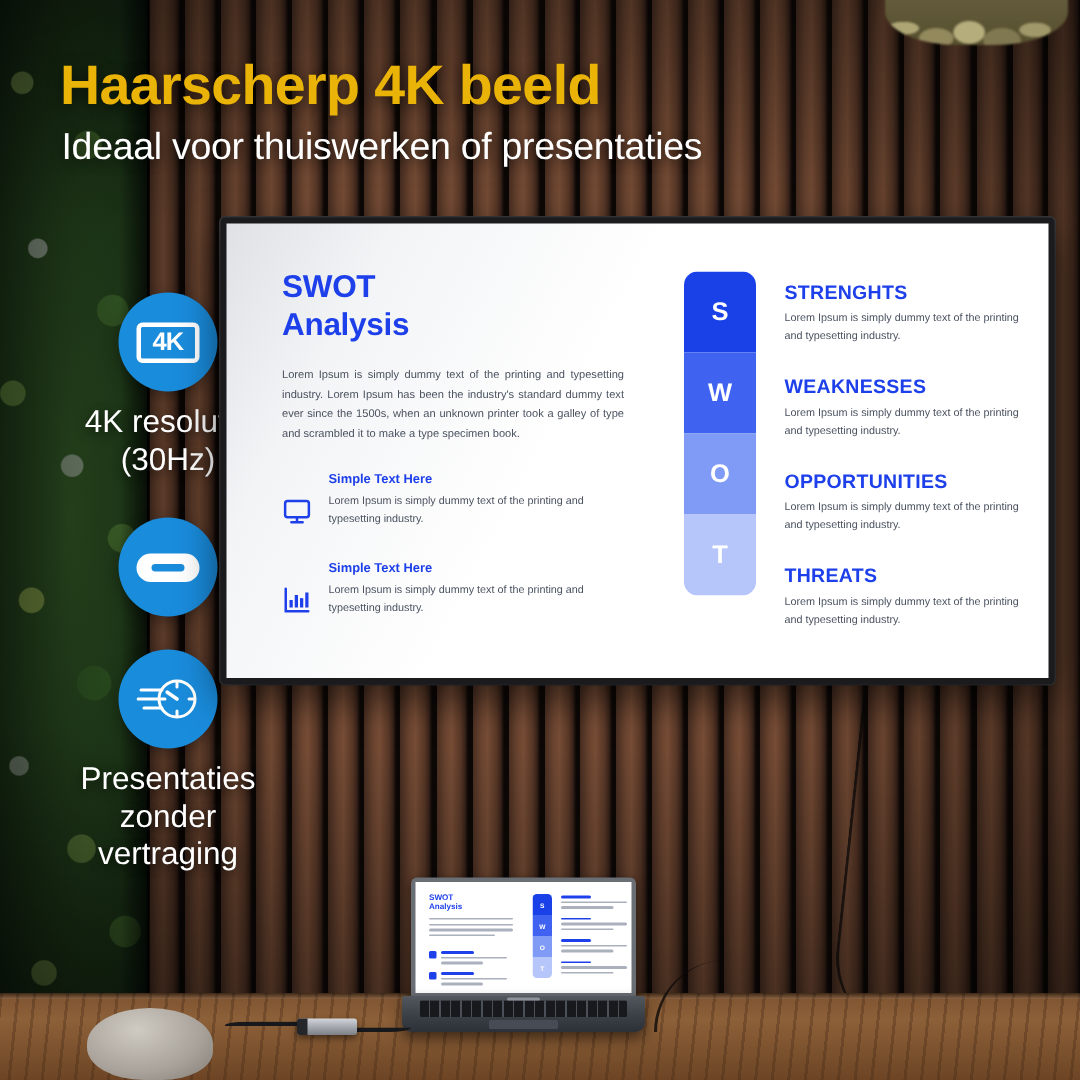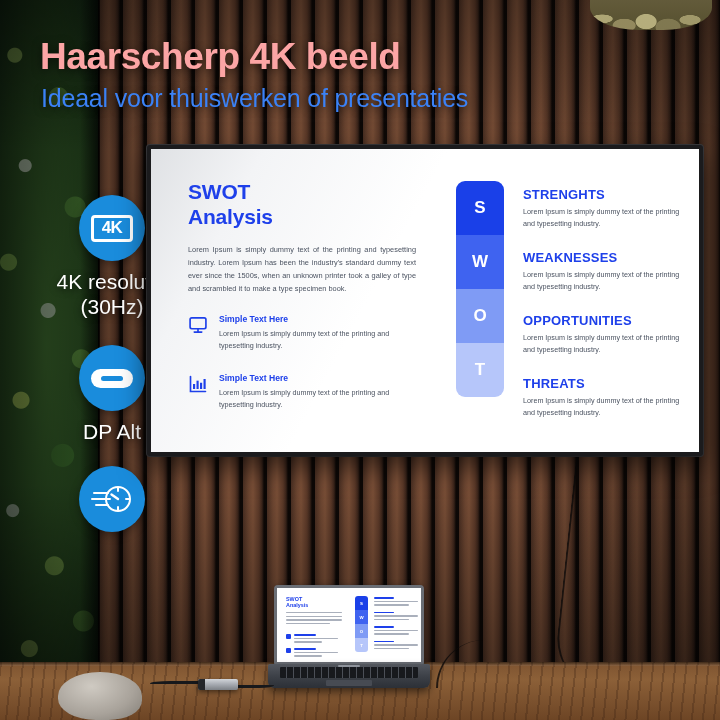--- a/index.html
+++ b/index.html
@@ -70,26 +70,26 @@
       radial-gradient(ellipse at 64% 95%, rgba(130,122,82,.95) 0 12px, transparent 13px),
       radial-gradient(ellipse at 82% 82%, rgba(168,160,112,.9) 0 10px, transparent 11px),
       linear-gradient(to bottom, #6e6444 0%, #56502f 100%);
     border-radius: 0 0 40% 40%;
     filter: blur(0.6px);
   }
 
   
   .headline {
     position: absolute; left: 40px; top: 36px;
-    color: #fca5a5; font-size: 37px; font-weight: 700; letter-spacing: -.4px;
+    color: #eab308; font-size: 37px; font-weight: 700; letter-spacing: -.4px;
     text-shadow: 0 2px 10px rgba(0,0,0,.55);
   }
   .subhead {
     position: absolute; left: 41px; top: 84px;
-    color: #3b82f6; font-size: 25px; font-weight: 400; letter-spacing: -.2px;
+    color: #ffffff; font-size: 25px; font-weight: 400; letter-spacing: -.2px;
     text-shadow: 0 2px 8px rgba(0,0,0,.5);
   }
 
   
   .features { position: absolute; left: 12px; top: 195px; width: 200px; }
   .feature { text-align: center; margin-bottom: 10px; }
   .fcircle {
     width: 66px; height: 66px; border-radius: 50%;
     background: #1a8cdc; margin: 0 auto 8px auto;
     display: flex; align-items: center; justify-content: center;
@@ -139,21 +139,21 @@
   .slide { position: absolute; inset: 0; }
   .s-title {
     position: absolute; left: 37px; top: 30px;
     color: #1e40ea; font-size: 21px; font-weight: 700; line-height: 25px;
     letter-spacing: -.2px;
   }
   .s-body {
     position: absolute; left: 37px; top: 94px; width: 228px;
     color: #4a5260; font-size: 7.4px; line-height: 13px; text-align: justify;
   }
-  .tx-item { position: absolute; left: 37px; display: flex; gap: 11px; }
+  .tx-item { position: absolute; left: 37px; display: flex; gap: 11px; align-items: flex-end; }
   .tx1 { top: 165px; }
   .tx2 { top: 224px; }
   .tx-ico { width: 20px; height: 20px; flex: 0 0 20px; color: #1e40ea; margin-top: 1px; }
   .tx-head { color: #1e40ea; font-size: 8.6px; font-weight: 700; margin-bottom: 4px; }
   .tx-body { color: #4a5260; font-size: 7.2px; line-height: 11.5px; width: 196px; }
 
   
   .swotcol {
     position: absolute; left: 305px; top: 32px; width: 48px;
     border-radius: 9px; overflow: hidden;
@@ -285,34 +285,38 @@
       </div>
     </div>
 
     <div class="feature f2">
       <div class="fcircle">
         <div class="iconusbc">
             <i></i>
           </div>
       </div>
       <div class="flabel">
-        <div>DP Alt</div>
       </div>
     </div>
 
     <div class="feature f3">
       <div class="fcircle">
         <svg width="42" height="34" viewBox="0 0 42 34">
           <g fill="none" stroke="#fff" stroke-width="2" stroke-linecap="round">
             <circle cx="27" cy="17" r="12"></circle>
             <path d="M27 6v3M38 17h-3M27 28v-3M19 17h-3"></path>
             <path d="M27 17 L20.5 12.5" stroke-width="2.4"></path>
             <path d="M3 11h14M1 17h13M5 23h12"></path>
           </g>
         </svg>
+      </div>
+      <div class="flabel">
+        <div>Presentaties</div>
+        <div>zonder</div>
+        <div>vertraging</div>
       </div>
     </div>
   </div>
 
   <div class="tv-cable"></div>
 
   <div class="tv">
     <div class="tv-screen">
       <div class="slide">
 

